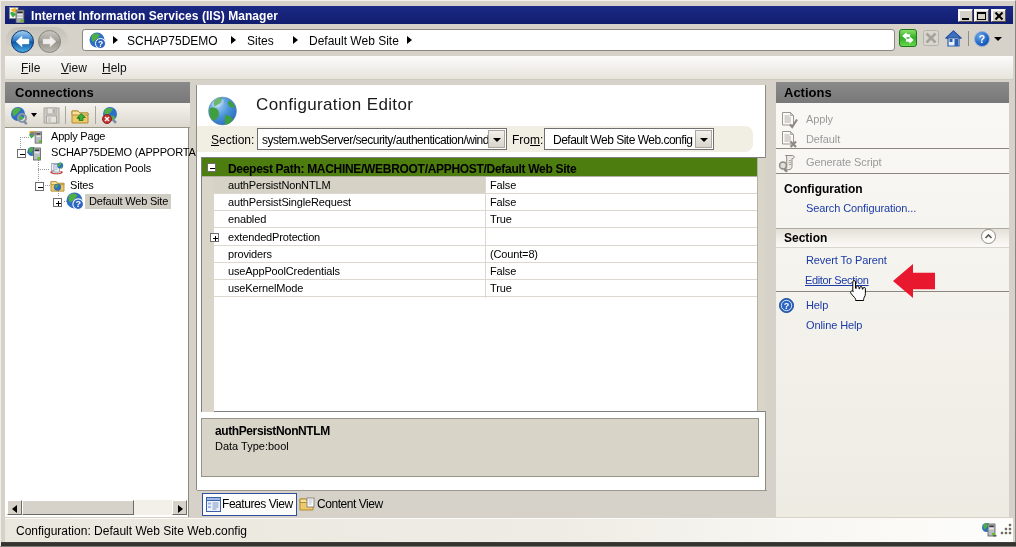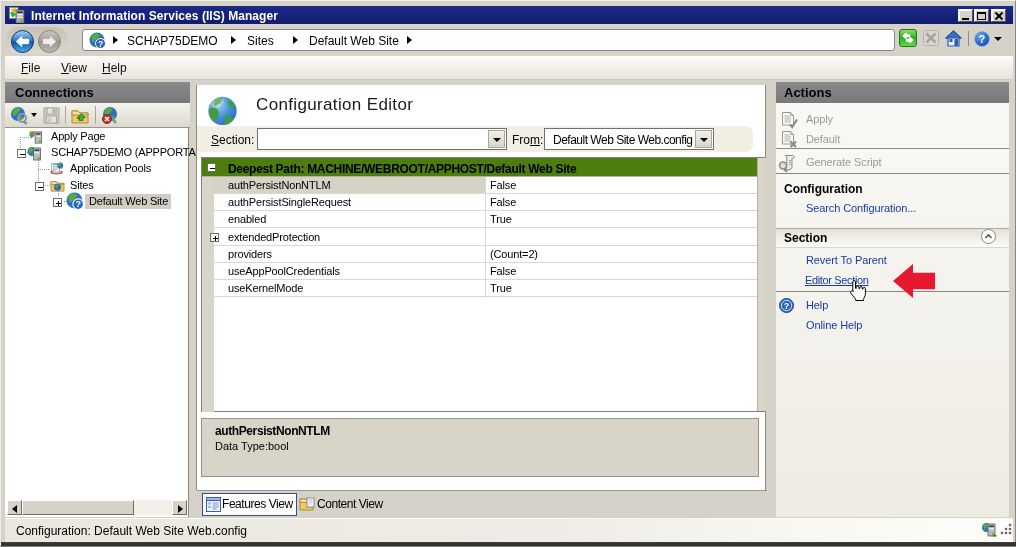--- a/index.html
+++ b/index.html
@@ -285,20 +285,21 @@
    <path d="M7.5 4.5C10 2.5 13 1.7 15.5 2L13.5 7l-6 3.5C6.6 8.6 6.6 6 7.5 4.5z" fill="#3f9e3d"></path>
    <path d="M2.5 12.5c2-1.5 5.5-1.2 7.5 0.5 2.2 1.9 2.6 5.2 1 8-1.4 2.4-3.8 3.7-5.6 3.2C3 21.5 1.8 16.5 2.5 12.5z" fill="#3f9e3d"></path>
    <path d="M22.5 4.5c2.8 1.7 4.8 4.3 5.6 7.2l-5.3-0.7-2.5-4z" fill="#3f9e3d"></path>
    <path d="M18 18.5c3 0.5 6.5 2.5 8 5-1.8 3-4.8 5-8 5.3z" fill="#3f9e3d"></path>
    <ellipse cx="11" cy="7" rx="6.5" ry="4" fill="#fff" opacity="0.25" transform="rotate(-25 11 7)"></ellipse>
  </svg>
  <div class="abs" style="left:255px;top:94px;font-size:17px;letter-spacing:0.35px;color:#1a1a1a">Configuration Editor</div>
  <div class="abs" id="secband"></div>
  <div class="abs" style="left:210px;top:132px"><span class="ul">S</span>ection:</div>
  <div class="abs combo" style="left:256px;top:127px;width:250px">
+   <div class="abs" style="left:4px;top:4px;white-space:nowrap;overflow:hidden;width:231px;letter-spacing:-0.5px">system.webServer/security/authentication/wind</div>
    <div class="combobtn"></div>
  </div>
  <div class="abs" style="left:511px;top:132px">Fro<span class="ul">m</span>:</div>
  <div class="abs combo" style="left:543px;top:127px;width:170px">
    <div class="abs" style="left:8px;top:4px;white-space:nowrap;letter-spacing:-0.5px">Default Web Site Web.config</div>
    <div class="combobtn"></div>
  </div>
  <div class="abs" id="grid">
    <div class="abs" id="gridhdr">
         <div class="abs" style="left:26px;top:4px;font-weight:bold;letter-spacing:-0.3px">Deepest Path: MACHINE/WEBROOT/APPHOST/Default Web Site</div>
@@ -314,21 +315,21 @@
    <div class="grow" style="top:122px"></div>
    <div class="abs" style="left:283px;top:19px;width:1px;height:121px;background:#dcd8cd"></div>
    <div class="gcell" style="left:26px;top:21px">authPersistNonNTLM</div>
    <div class="gcell" style="left:288px;top:21px">False</div>
    <div class="gcell" style="left:26px;top:38px">authPersistSingleRequest</div>
    <div class="gcell" style="left:288px;top:38px">False</div>
    <div class="gcell" style="left:26px;top:55px">enabled</div>
    <div class="gcell" style="left:288px;top:55px">True</div>
    <div class="gcell" style="left:26px;top:73px">extendedProtection</div>
    <div class="gcell" style="left:26px;top:90px">providers</div>
-   <div class="gcell" style="left:288px;top:90px">(Count=2)</div>
+   <div class="gcell" style="left:288px;top:90px">(Count=8)</div>
    <div class="gcell" style="left:26px;top:107px">useAppPoolCredentials</div>
    <div class="gcell" style="left:288px;top:107px">False</div>
    <div class="gcell" style="left:26px;top:124px">useKernelMode</div>
    <div class="gcell" style="left:288px;top:124px">True</div>
    <div class="expander" style="left:5px;top:5px"></div>
    <div class="expander plus" style="left:8px;top:75px"></div>
    <div class="abs" style="left:555px;top:0;width:9px;height:253px;background:#d9d5c9;border-left:1px solid #b5b1a5"></div>
  </div>
  <div class="abs" id="infobox">
    <div class="abs" style="left:13px;top:5px;font-weight:bold;letter-spacing:-0.4px">authPersistNonNTLM</div>

